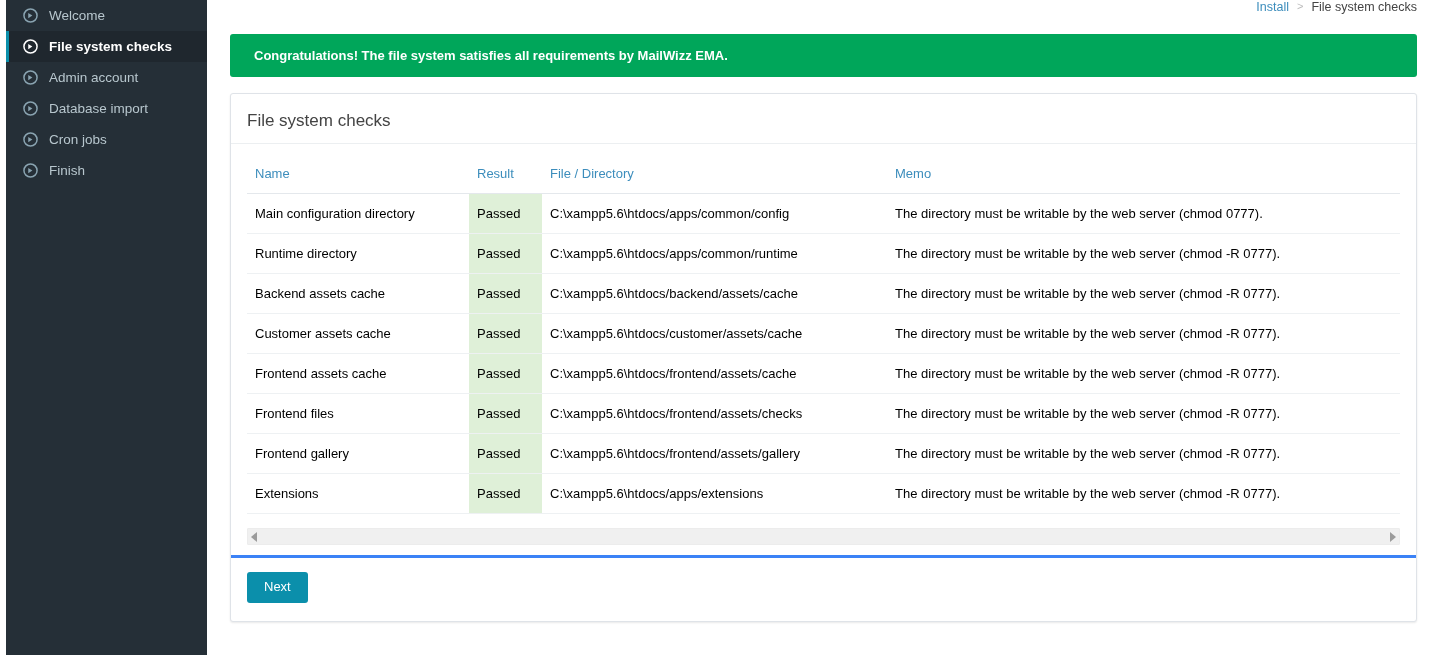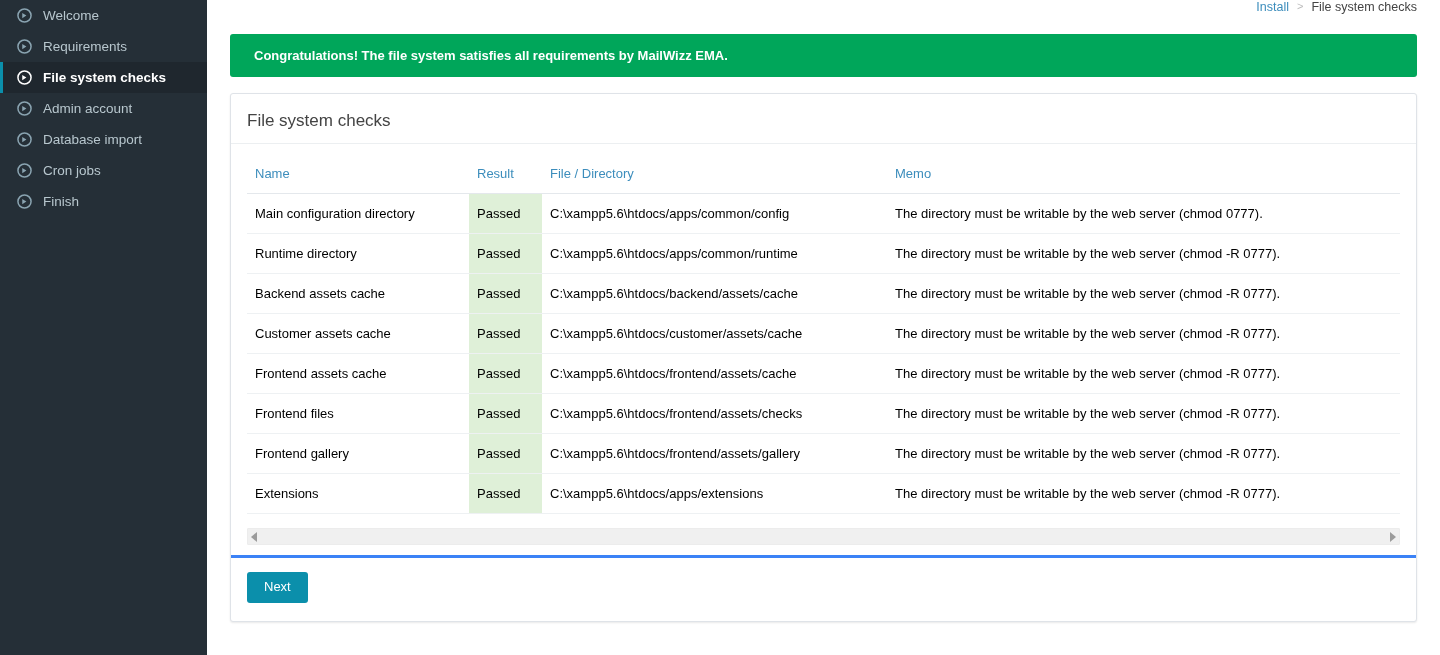--- a/index.html
+++ b/index.html
@@ -13,21 +13,21 @@
   body {
     width: 1440px;
     height: 655px;
     overflow: hidden;
     position: relative;
   }
 
   
   .sidebar {
     position: absolute;
-    top: 0; left: 0;
+    top: 0; left: 6px;
     width: 207px;
     height: 655px;
     background: #252f37;
     padding-top: 0;
     box-sizing: border-box;
   }
   .nav-list { list-style: none; margin: 0; padding: 0; }
   .nav-item {
     display: flex;
     align-items: center;
@@ -215,29 +215,20 @@
 <nav class="sidebar">
   <ul class="nav-list" id="nav-list">
       <li class="nav-item">
         <span class="nav-icon">
           <svg width="15" height="15" viewBox="0 0 16 16">
             <circle cx="8" cy="8" r="7" fill="none" stroke="#8aa4b1" stroke-width="1.6"></circle>
             <path d="M5.6 5.2 L10 8 L5.6 10.8 Z" fill="#8aa4b1"></path>
           </svg>
         </span>
         <span class="nav-label">Welcome</span>
-      </li>
-      <li class="nav-item">
-        <span class="nav-icon">
-          <svg width="15" height="15" viewBox="0 0 16 16">
-            <circle cx="8" cy="8" r="7" fill="none" stroke="#8aa4b1" stroke-width="1.6"></circle>
-            <path d="M5.6 5.2 L10 8 L5.6 10.8 Z" fill="#8aa4b1"></path>
-          </svg>
-        </span>
-        <span class="nav-label">Requirements</span>
       </li>
       <li class="nav-item active">
         <span class="nav-icon">
           <svg width="15" height="15" viewBox="0 0 16 16">
             <circle cx="8" cy="8" r="7" fill="none" stroke="#ffffff" stroke-width="1.6"></circle>
             <path d="M5.6 5.2 L10 8 L5.6 10.8 Z" fill="#ffffff"></path>
           </svg>
         </span>
         <span class="nav-label">File system checks</span>
       </li>

